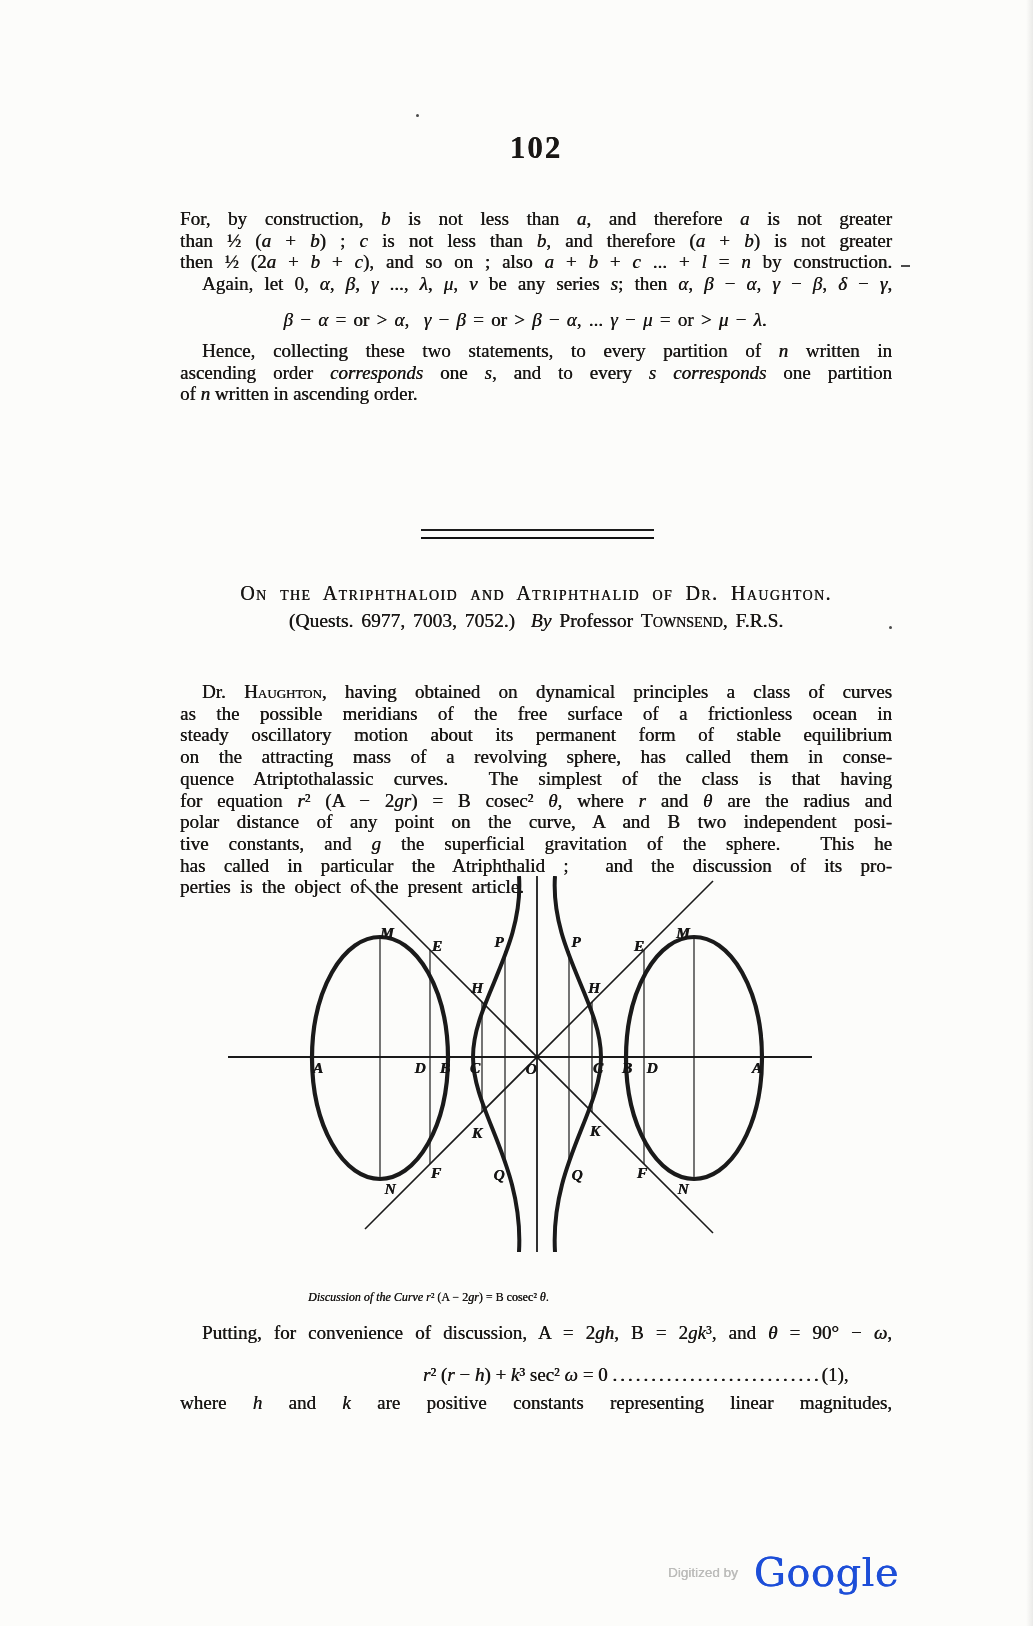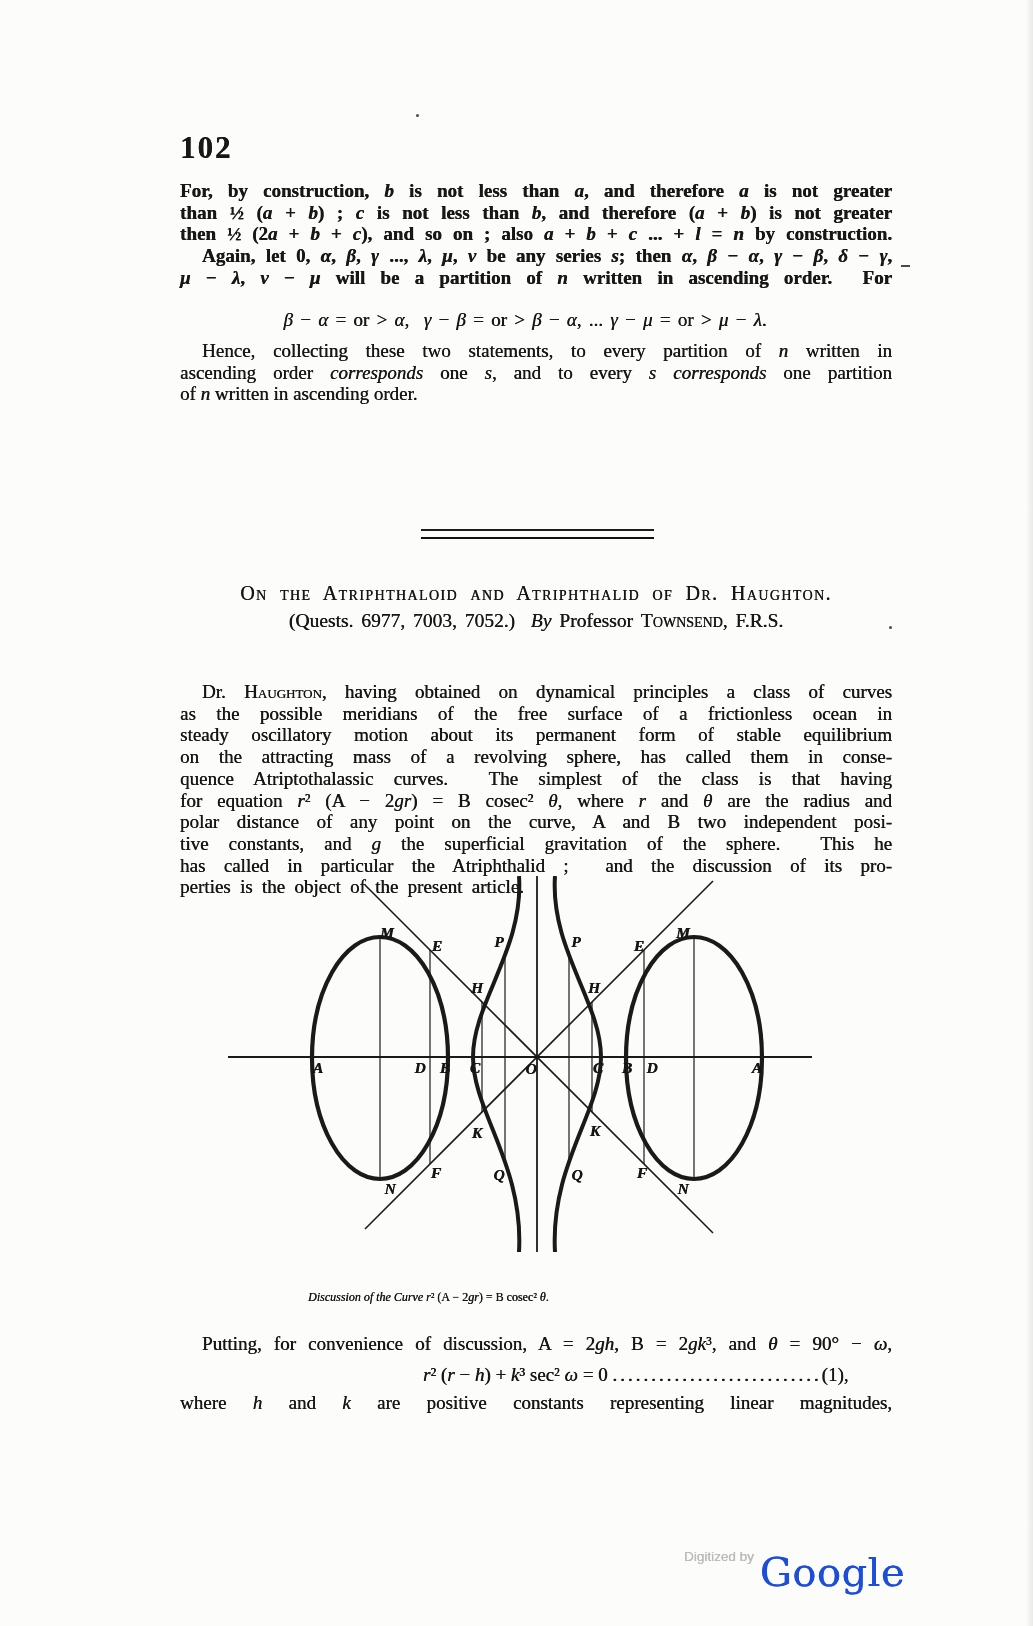--- a/index.html
+++ b/index.html
@@ -9,21 +9,21 @@
     margin:0 auto;
     background:#fcfcfa;
     overflow:hidden;
     font-family:"Liberation Serif","DejaVu Serif",serif;
     color:#191715;
   }
   .ink{ text-shadow:0.35px 0 0 currentColor; }
   .abs{ position:absolute; }
   .pageno{
     left:180px; top:130px; width:712px;
-    font-size:31px; letter-spacing:2px;
+    text-align:center; font-size:31px; letter-spacing:2px;
     font-weight:bold;
   }
   .block{ left:180px; width:712px; font-size:19px; line-height:21.7px; }
   .line{ text-align:justify; text-align-last:justify; white-space:nowrap; }
   .line.endp{ text-align-last:left; }
   .line.ind{ padding-left:22px; box-sizing:border-box; }
   .line.loose{ text-align-last:left; word-spacing:4.5px; }
   .line.loose2{ text-align-last:left; word-spacing:3px; }
   .centerline{ text-align:center; text-align-last:center; white-space:nowrap; }
   .eq-intro{ left:180px; top:309px; width:690px; font-size:19px; word-spacing:2.5px; }
@@ -43,43 +43,42 @@
   .sc{ font-variant:small-caps; }
   .caption{ left:308px; top:1290px; font-size:12px; white-space:nowrap; }
   .eq1{ left:423px; top:1364px; font-size:19px; white-space:nowrap; }
   .eq1 .dots{ letter-spacing:3px; }
   .figure{ left:225px; top:876px; }
   .figure svg text{
     font-family:"Liberation Serif","DejaVu Serif",serif;
     font-size:15.5px; font-style:italic; font-weight:bold; fill:#151515;
     text-anchor:middle;
   }
-  .watermark{ left:684px; top:1549px; display:flex; align-items:flex-start; gap:6px; }
+  .watermark{ left:668px; top:1549px; display:flex; align-items:center; gap:16px; }
   .wm-small{ font-family:"Liberation Sans","DejaVu Sans",sans-serif; font-size:13.5px; color:#bcbcba; }
   .wm-logo{ font-family:"DejaVu Serif","Liberation Serif",serif; font-size:40px; color:#1d4ed8; letter-spacing:0.5px; }
   .artifact{ position:absolute; background:#4a4a4a; border-radius:50%; }
   .art-dash{ border-radius:0; }
   .edge-shade{
     position:absolute; right:0; top:0; width:7px; height:1626px;
     background:linear-gradient(to right, rgba(0,0,0,0), rgba(0,0,0,0.07));
   }
 </style>
 </head>
 <body>
 
 <div class="page ink">
 
   <div class="abs pageno">102</div>
 
-  <div class="abs block" style="top:180px;font-weight:bold;">
+  <div class="abs block" style="top:208px;">
     <div class="line">For, by construction, <i>b</i> is not less than <i>a</i>, and therefore <i>a</i> is not greater</div>
     <div class="line">than ½ (<i>a</i> + <i>b</i>) ; <i>c</i> is not less than <i>b</i>, and therefore (<i>a</i> + <i>b</i>) is not greater</div>
     <div class="line">then ½ (2<i>a</i> + <i>b</i> + <i>c</i>), and so on ; also <i>a</i> + <i>b</i> + <i>c</i> ... + <i>l</i> = <i>n</i> by construction.</div>
     <div class="line ind">Again, let 0, <i>α</i>, <i>β</i>, <i>γ</i> ..., <i>λ</i>, <i>μ</i>, <i>ν</i> be any series <i>s</i>; then <i>α</i>, <i>β</i> − <i>α</i>, <i>γ</i> − <i>β</i>, <i>δ</i> − <i>γ</i>,</div>
-    <div class="line"><i>μ</i> − <i>λ</i>, <i>ν</i> − <i>μ</i> will be a partition of <i>n</i> written in ascending order.&nbsp;&nbsp;For</div>
   </div>
 
   <div class="abs eq-intro centerline"><i>β</i> − <i>α</i> = or &gt; <i>α</i>, &nbsp;<i>γ</i> − <i>β</i> = or &gt; <i>β</i> − <i>α</i>, ... <i>γ</i> − <i>μ</i> = or &gt; <i>μ</i> − <i>λ</i>.</div>
 
   <div class="abs block" style="top:340px;">
     <div class="line ind">Hence, collecting these two statements, to every partition of <i>n</i> written in</div>
     <div class="line">ascending order <i>corresponds</i> one <i>s</i>, and to every <i>s</i> <i>corresponds</i> one partition</div>
     <div class="line endp">of <i>n</i> written in ascending order.</div>
   </div>
 
@@ -155,21 +154,21 @@
           <text x="370" y="260">K</text>
           <text x="458" y="318">N</text>
           <text x="417" y="302">F</text>
           <text x="352" y="304">Q</text>
         </g>
     </svg>
   </div>
 
   <div class="abs caption"><i>Discussion of the Curve</i> <i>r</i>² (A − 2<i>gr</i>) = B cosec² <i>θ</i>.</div>
 
-  <div class="abs block" style="top:1322px;margin-top:11px;">
+  <div class="abs block" style="top:1322px;">
     <div class="line ind">Putting, for convenience of discussion, A = 2<i>gh</i>, B = 2<i>gk</i>³, and <i>θ</i> = 90° − <i>ω</i>,</div>
   </div>
 
   <div class="abs eq1">
     <span><i>r</i>² (<i>r</i> − <i>h</i>) + <i>k</i>³ sec² <i>ω</i> = 0 </span><span class="dots">...........................</span><span>(1),</span>
   </div>
 
   <div class="abs block" style="top:1392px;">
     <div class="line">where <i>h</i> and <i>k</i> are positive constants representing linear magnitudes,</div>
   </div>

